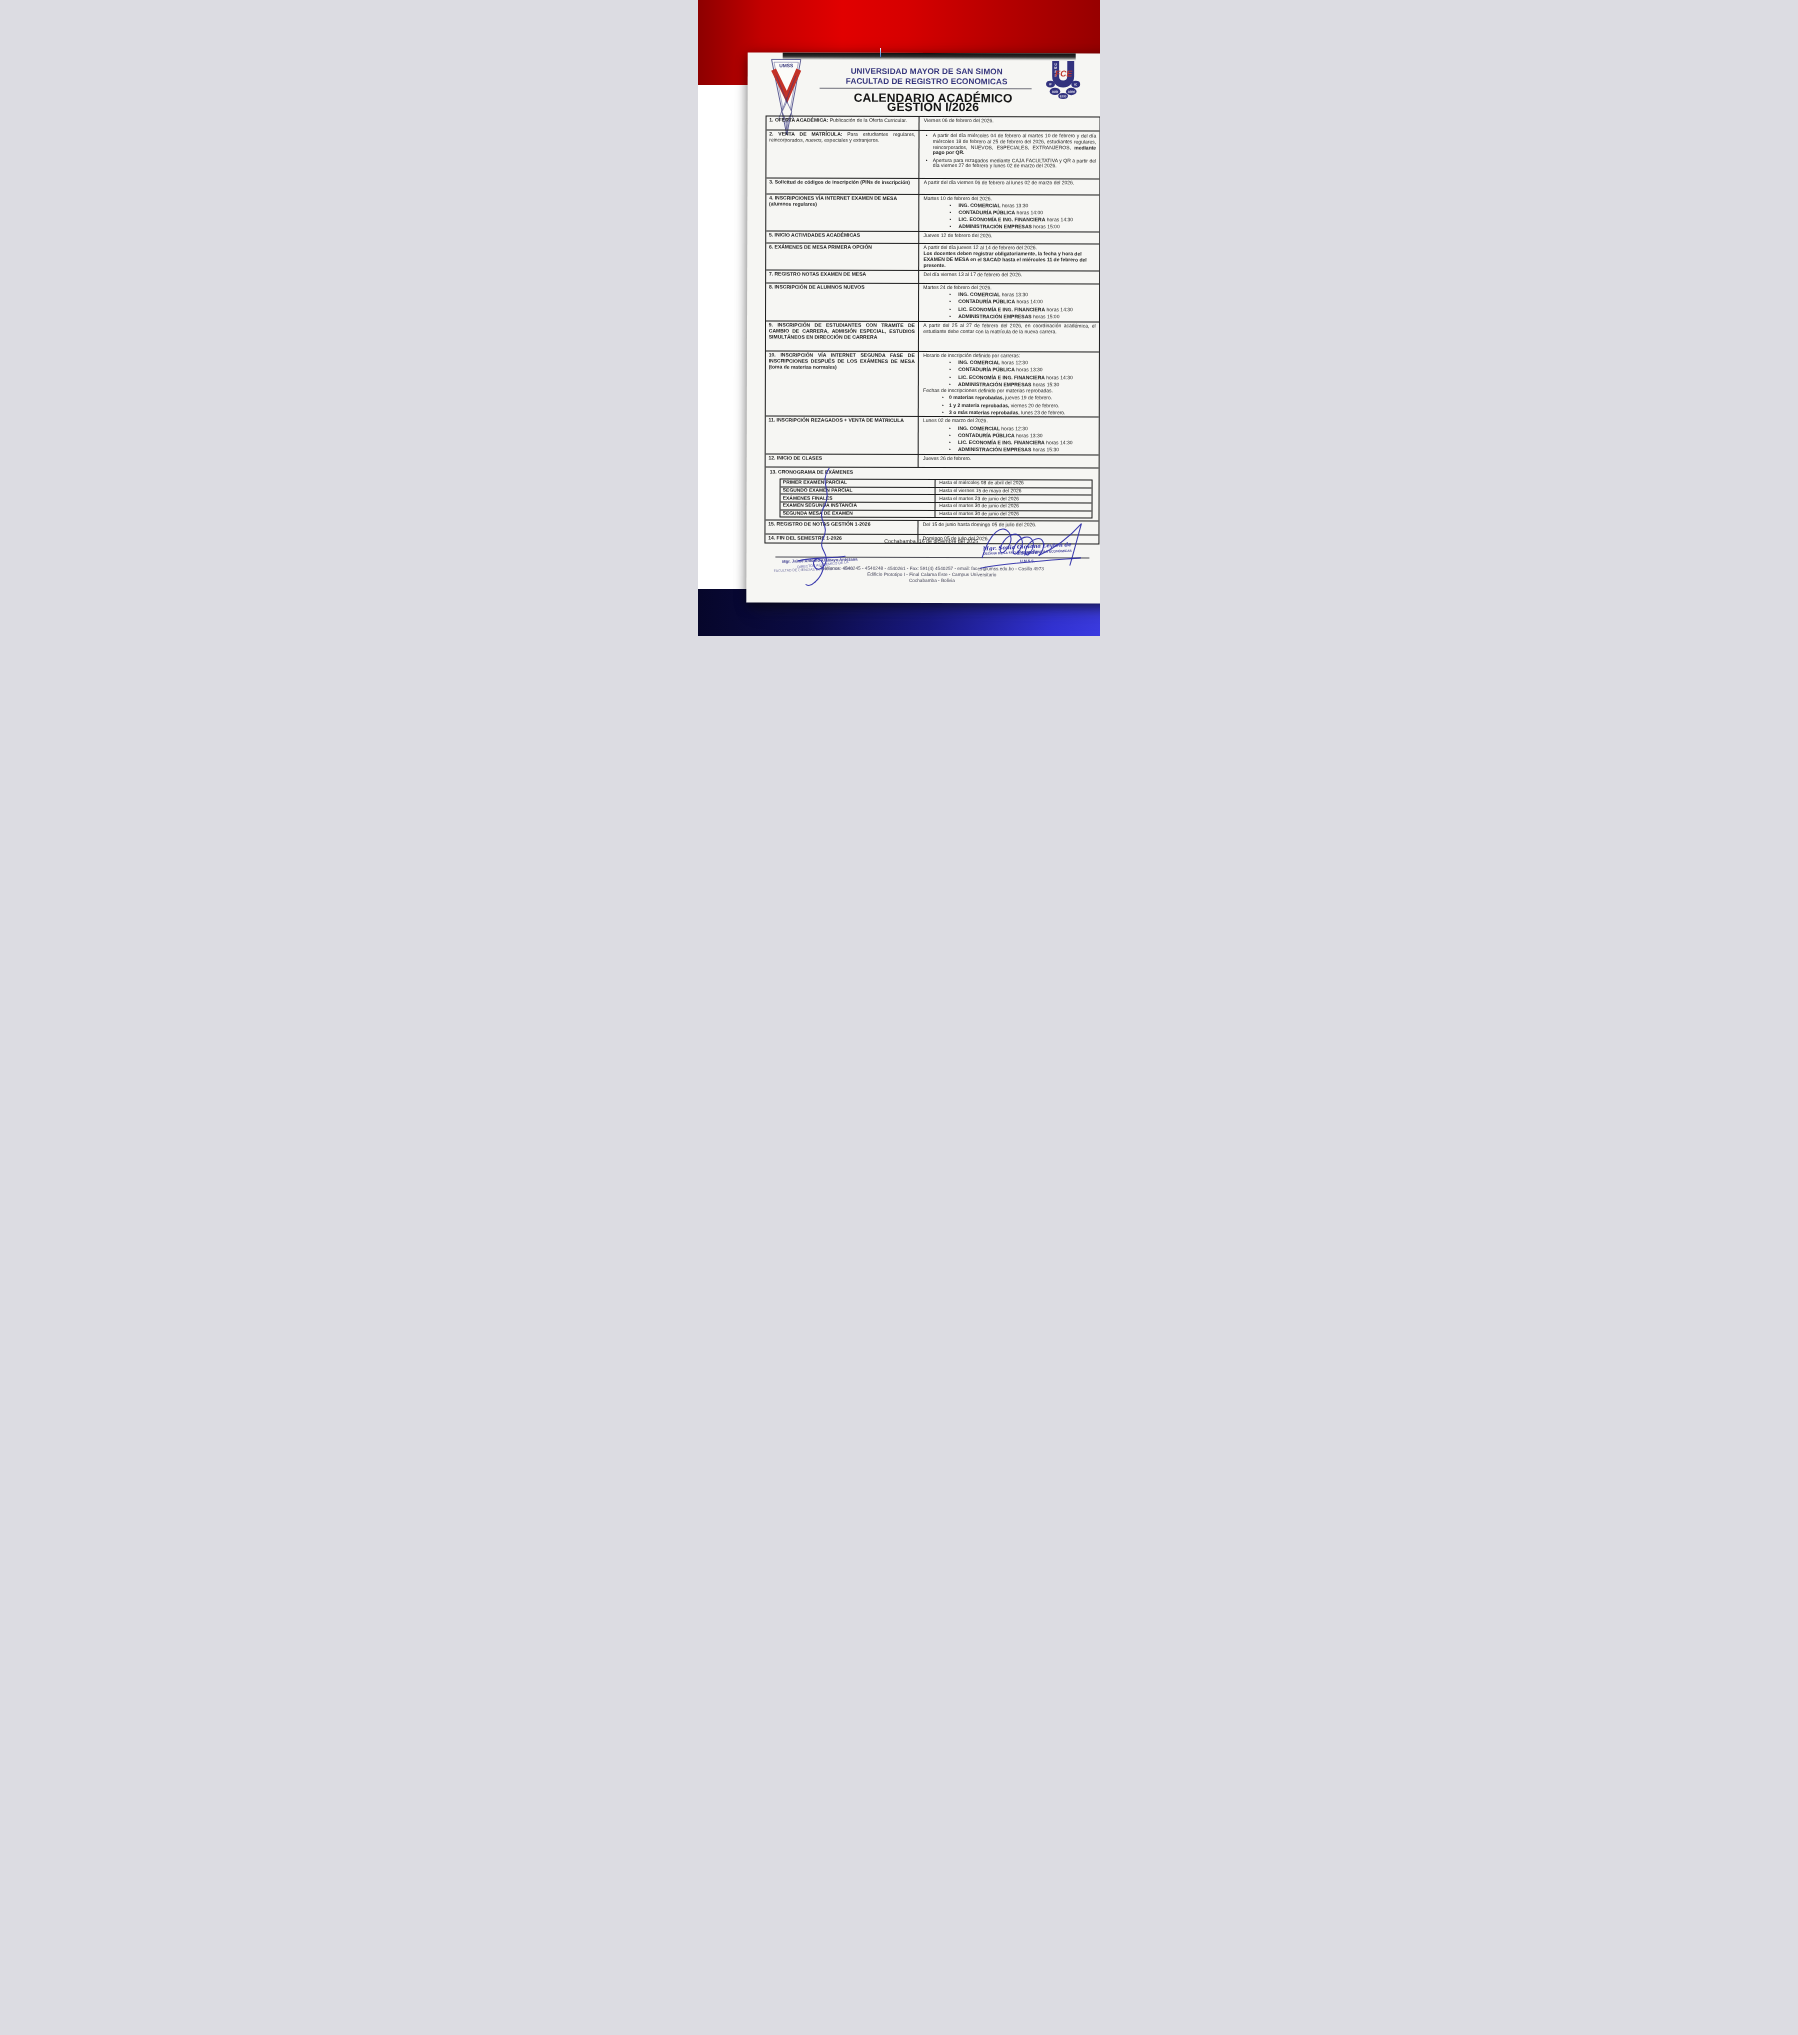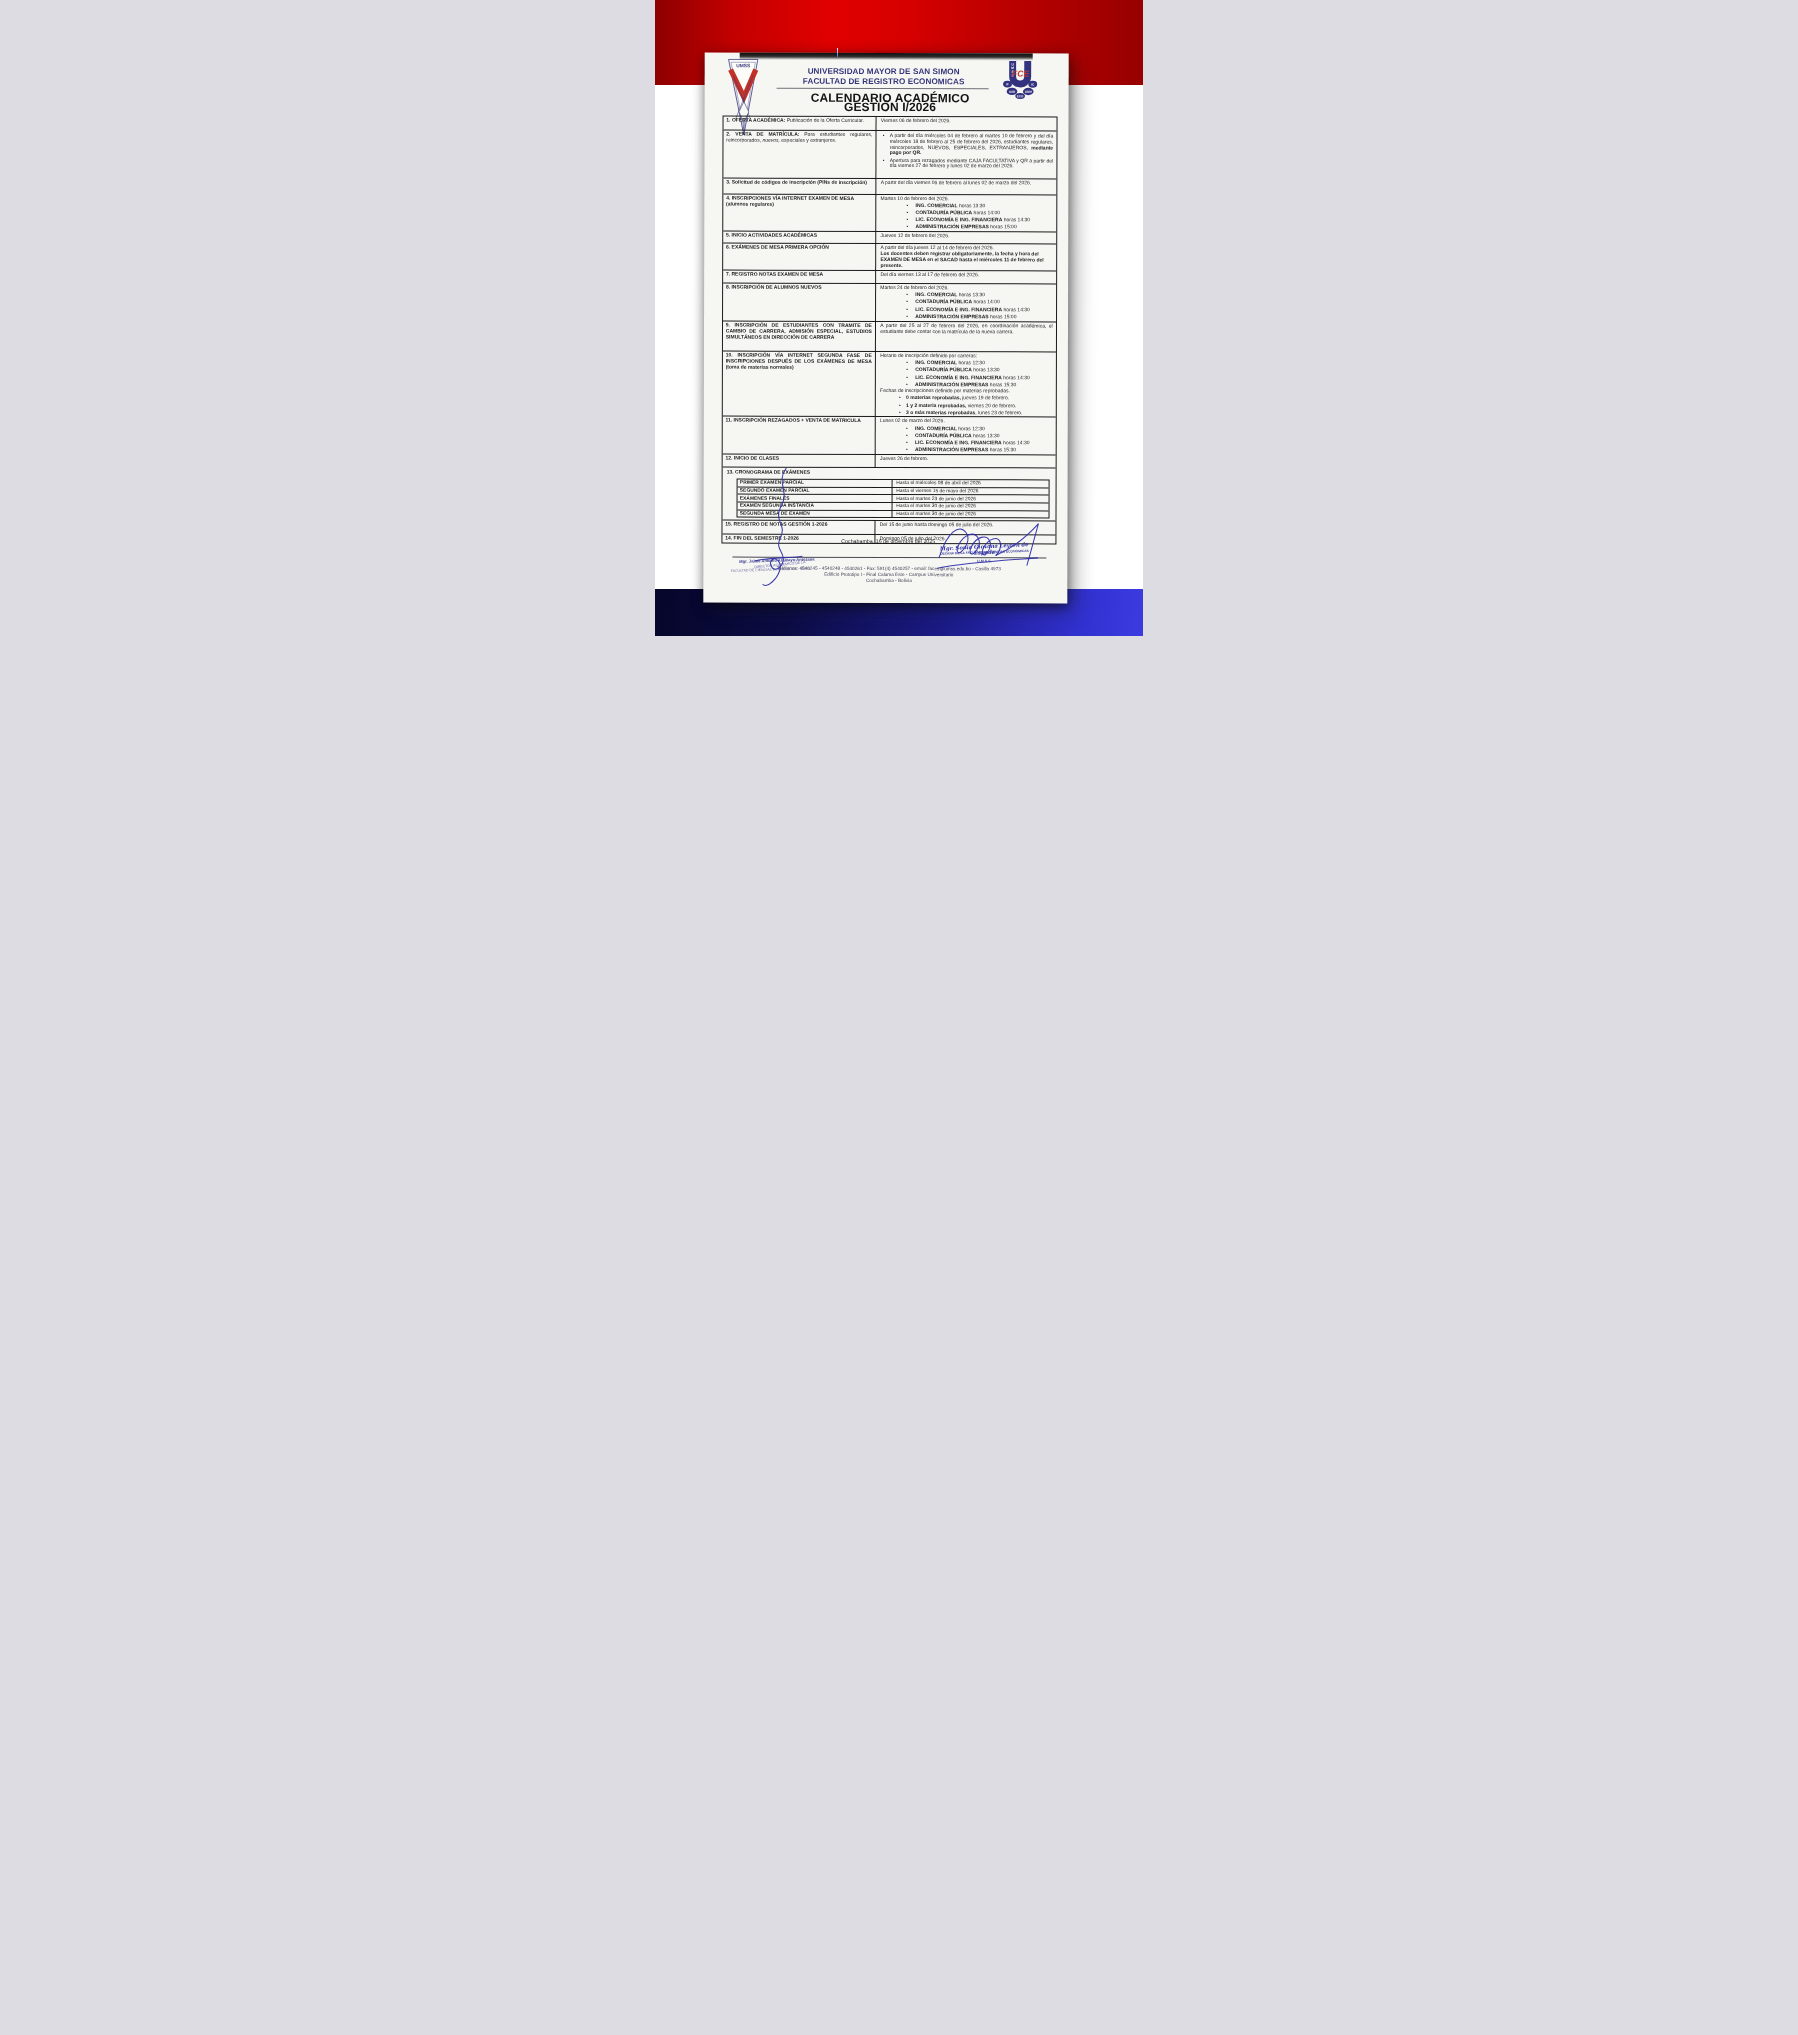--- a/index.html
+++ b/index.html
@@ -1,16 +1,16 @@
 <!DOCTYPE html>
 <html style="font-size:6.5px"><head>
 <meta charset="utf-8">
 <style>
   html,body{margin:0;padding:0;background:#dcdce2;}
-  .canvas{position:relative;width:488px;height:636px;margin:0 auto;overflow:hidden;
+  .canvas{position:relative;width:402px;height:636px;margin:0 auto;overflow:hidden;
           background:#ffffff;font-family:"Liberation Sans",sans-serif;}
   
   .bg-red{position:absolute;top:0;left:0;width:100%;height:85px;
     background:linear-gradient(90deg,#8d0000 0%,#c30000 16%,#e10000 36%,#d60000 52%,#b30000 78%,#970000 100%);}
   .bg-navy{position:absolute;top:589px;left:0;width:100%;bottom:0;
     background:linear-gradient(96deg,#06062a 0%,#0c0c45 28%,#1a1a83 58%,#3232d2 88%,#3b3be0 100%);}
   .scan-tick{position:absolute;left:182px;top:48px;width:1.2px;height:9px;
     background:linear-gradient(#eaf6ff,#2f6fd6);z-index:6;}
   
   .paper{position:absolute;left:49px;top:53px;width:364px;height:550px;background:#f6f6f3;

